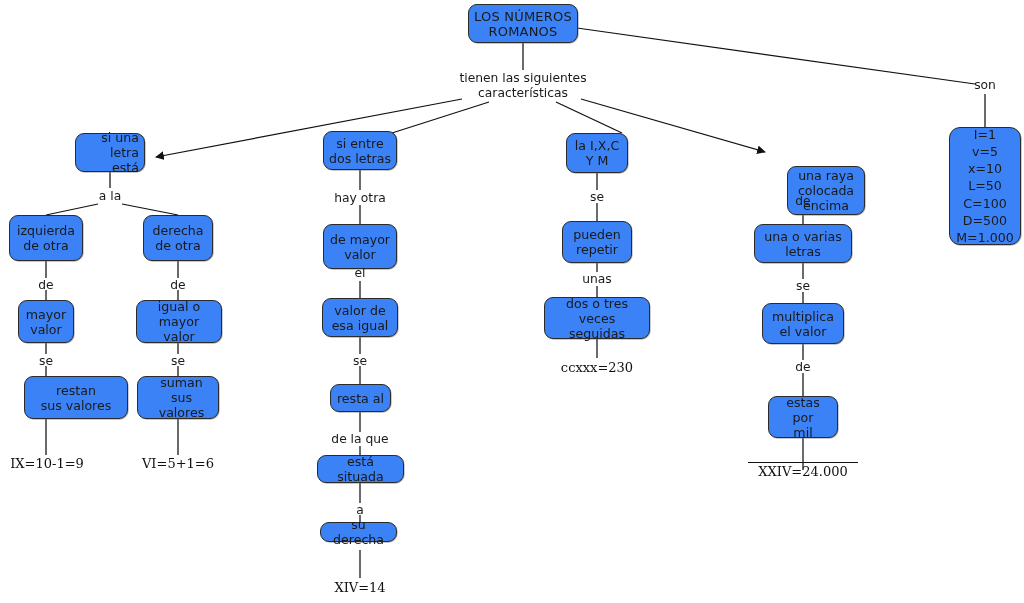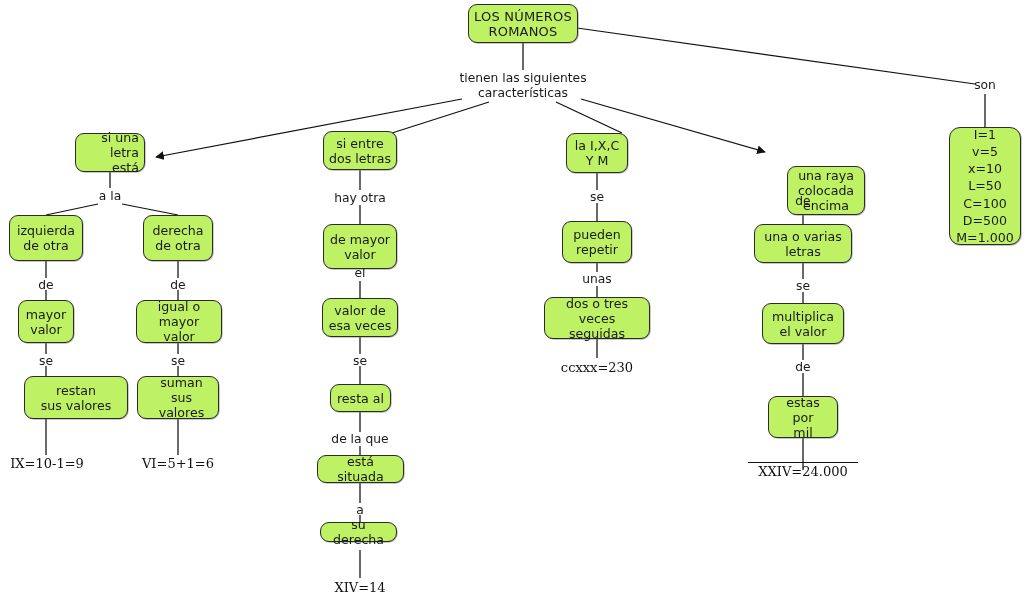--- a/index.html
+++ b/index.html
@@ -7,21 +7,21 @@
     position:relative;
     width:1024px;height:603px;
     background:#ffffff;
     font-family:"DejaVu Sans","Liberation Sans",sans-serif;
     overflow:hidden;
   }
   #wires{position:absolute;left:0;top:0;width:1024px;height:603px;pointer-events:none;}
   .node{
     position:absolute;
     box-sizing:border-box;
-    background:#bef264;
+    background:#3b82f6;
     border:1.3px solid #2b2b2b;
     border-radius:9px;
     display:flex;align-items:center;justify-content:center;
     text-align:center;
     font-size:12.6px;
     line-height:15px;
     color:#1a1a1a;
     white-space:pre-line;
     padding:2px 5px;
     box-shadow:0.7px 0.7px 0 rgba(120,120,120,0.55);
@@ -154,21 +154,21 @@
 valores</div>
   <div class="example" style="left:131px;top:456px;width:94px;">VI=5+1=6</div>
 
   <div class="node" style="left:323px;top:131px;width:74px;height:39px;">si entre
 dos letras</div>
   <div class="linklabel" style="left:330px;top:191px;width:60px;">hay otra</div>
   <div class="node" style="left:323px;top:224px;width:74px;height:45px;">de mayor
 valor</div>
   <div class="linklabel" style="left:345px;top:266px;width:30px;">el</div>
   <div class="node" style="left:322px;top:298px;width:76px;height:39px;">valor de
-esa veces</div>
+esa igual</div>
   <div class="linklabel" style="left:345px;top:354px;width:30px;">se</div>
   <div class="node" style="left:330px;top:384px;width:61px;height:28px;">resta al</div>
   <div class="linklabel" style="left:325px;top:432px;width:70px;">de la que</div>
   <div class="node" style="left:317px;top:455px;width:87px;height:28px;">está situada</div>
   <div class="linklabel" style="left:348px;top:503px;width:24px;">a</div>
   <div class="node" style="left:320px;top:522px;width:77px;height:20px;">su derecha</div>
   <div class="example" style="left:313px;top:580px;width:94px;">XIV=14</div>
 
   <div class="node" style="left:566px;top:133px;width:62px;height:40px;">la I,X,C
 Y M</div>

